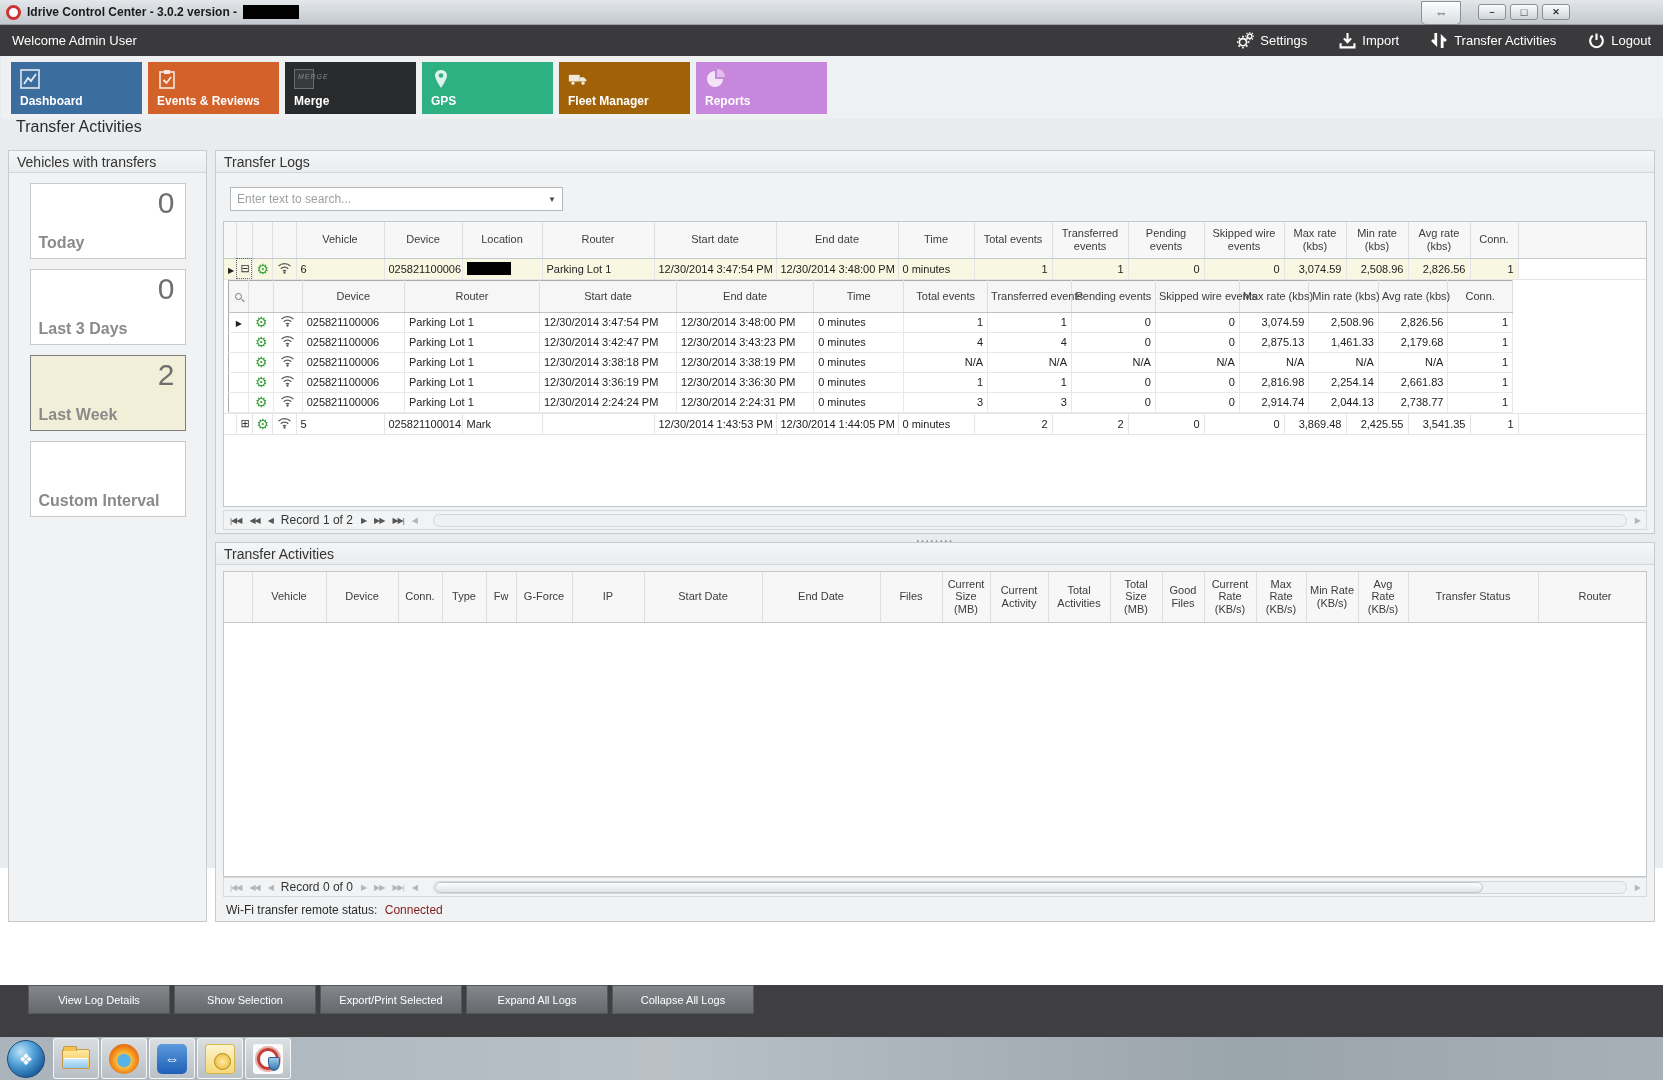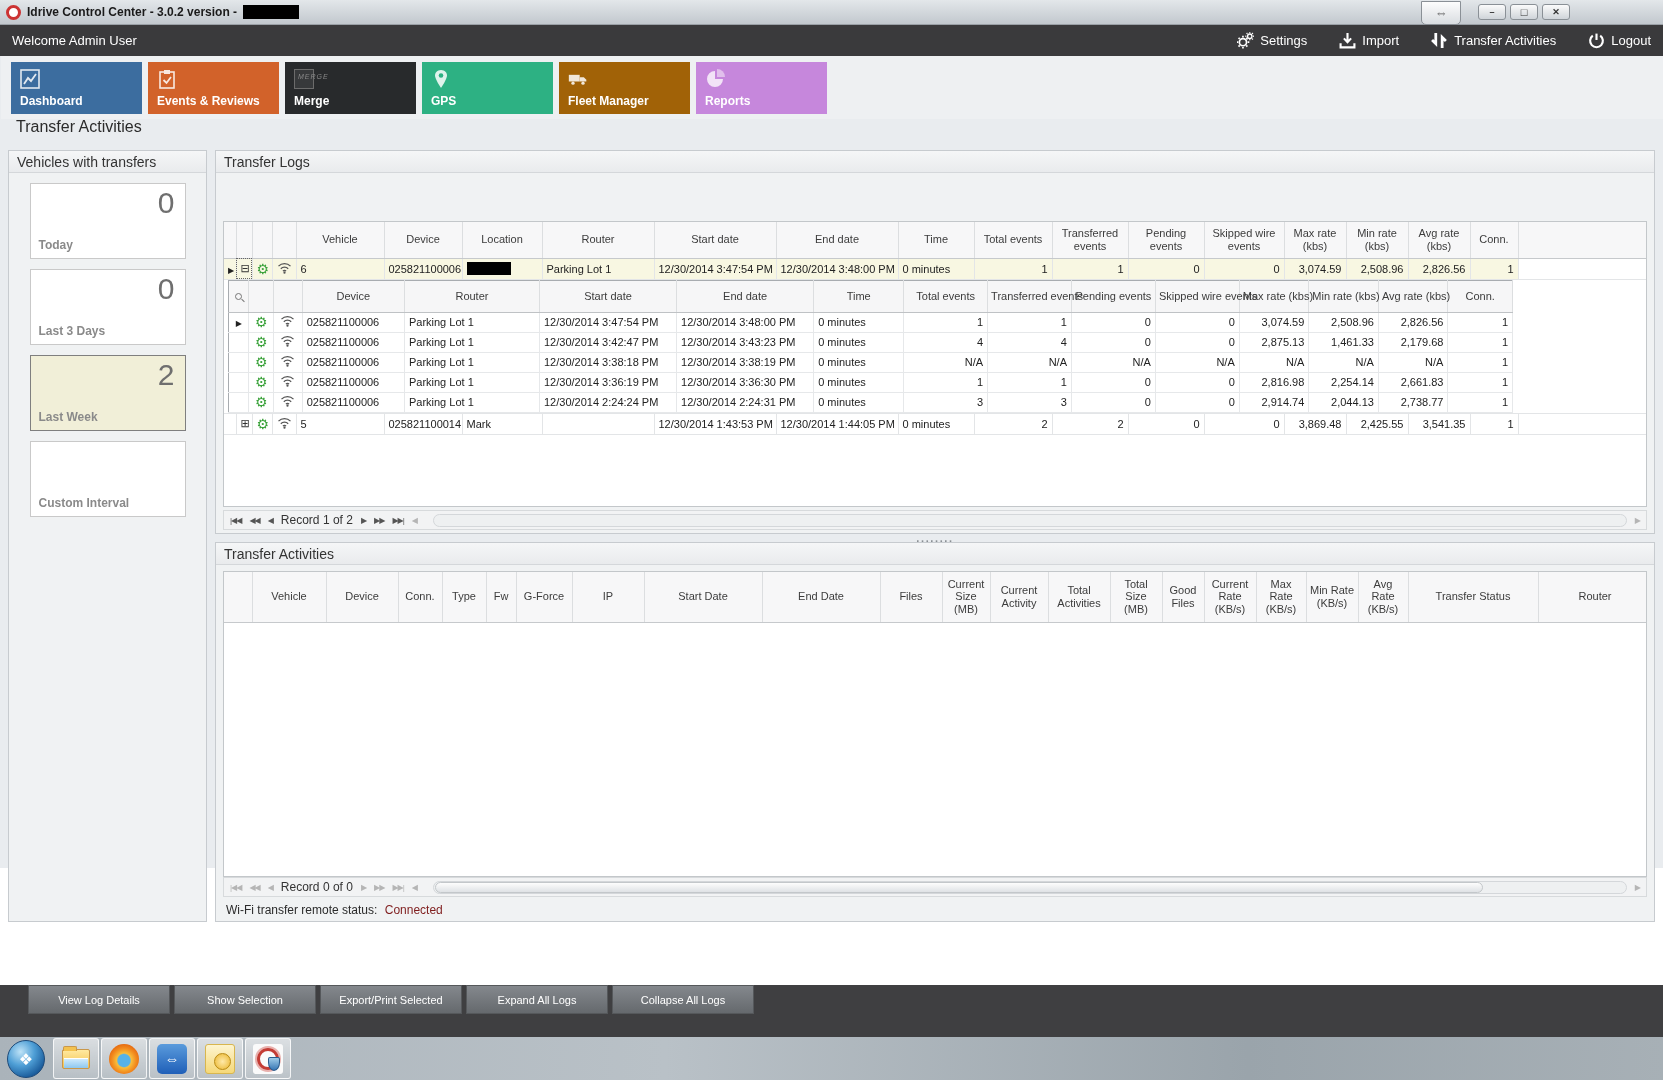--- a/index.html
+++ b/index.html
@@ -56,21 +56,21 @@
   
   .panel { position:absolute; background:#f0f2f3; border:1px solid #c7cbcf; }
   .p-head { height:22px; line-height:22px; padding-left:8px; font-size:14px; color:#333;
     background:linear-gradient(#f5f6f7,#e9ebed); border-bottom:1px solid #d4d7da; }
 
   
   .sidebar { left:8px; top:150px; width:199px; height:772px; }
   .card { width:156px; height:76px; background:#fff; border:1px solid #c9c9c9;
     margin:10px auto 0 auto; position:relative; cursor:pointer; }
   .card .c-val { position:absolute; top:2px; right:10px; font-size:30px; color:#6f6f6f; }
-  .card .c-label { position:absolute; bottom:6px; left:8px; font-weight:bold; color:#8a8a8a; font-size:12px; }
+  .card .c-label { position:absolute; bottom:6px; left:8px; font-weight:bold; color:#8a8a8a; font-size:16px; }
   .card.sel { background:#f1efd8; border:1px solid #7f7f7f; }
 
   
   .logs-panel { left:215px; right:8px; top:150px; height:384px; }
   .search-row { padding:14px 0 0 14px; }
   .search-combo { width:333px; height:24px; background:#fff; border:1px solid #b4b8bb;
     display:flex; align-items:center; }
   .search-combo input { flex:1; border:none; outline:none; font-size:12px; color:#333;
     padding:0 6px; font-family:"Liberation Sans",sans-serif; background:transparent; }
   .search-combo input::placeholder { color:#9aa0a4; }
@@ -343,20 +343,26 @@
       <span class="c-label">Last Week</span>
     </div>
     <div class="card">
       <span class="c-val"></span>
       <span class="c-label">Custom Interval</span>
     </div>
   </div>
 
   <div class="panel logs-panel">
     <div class="p-head">Transfer Logs</div>
+    <div class="search-row">
+      <div class="search-combo">
+        <input type="text" placeholder="Enter text to search..." style="">
+        <span class="combo-arrow"></span>
+      </div>
+    </div>
 
     <div class="gridwrap">
       <table class="grid">
         <colgroup>
           <col style="width:12px">
             <col style="width:16px">
             <col style="width:20px">
             <col style="width:24px">
           <col style="width:88px">
             <col style="width:78px">

